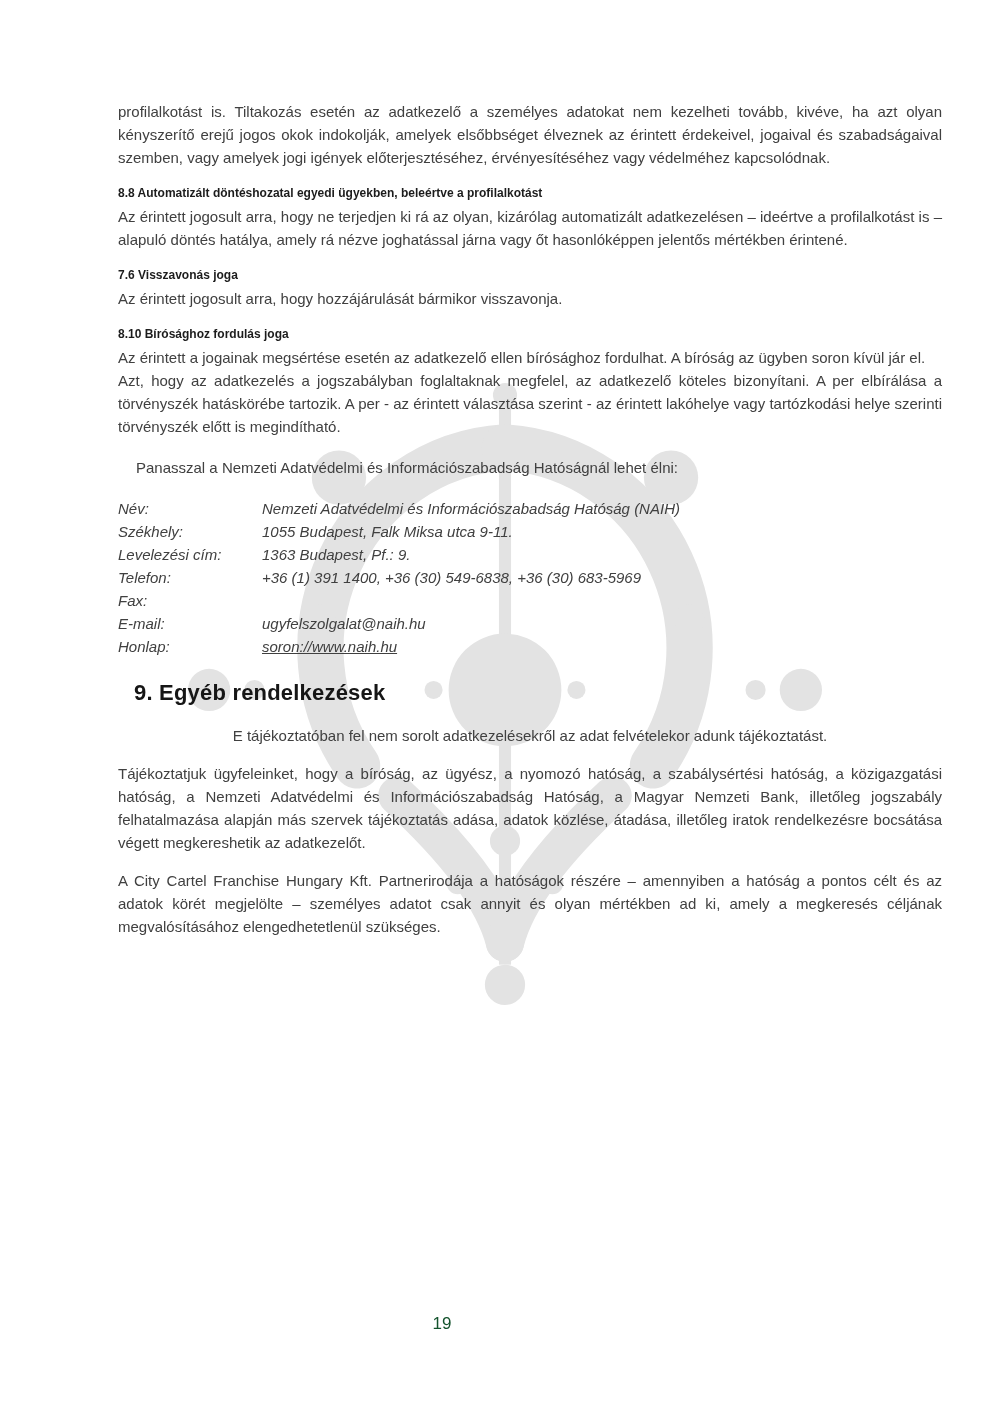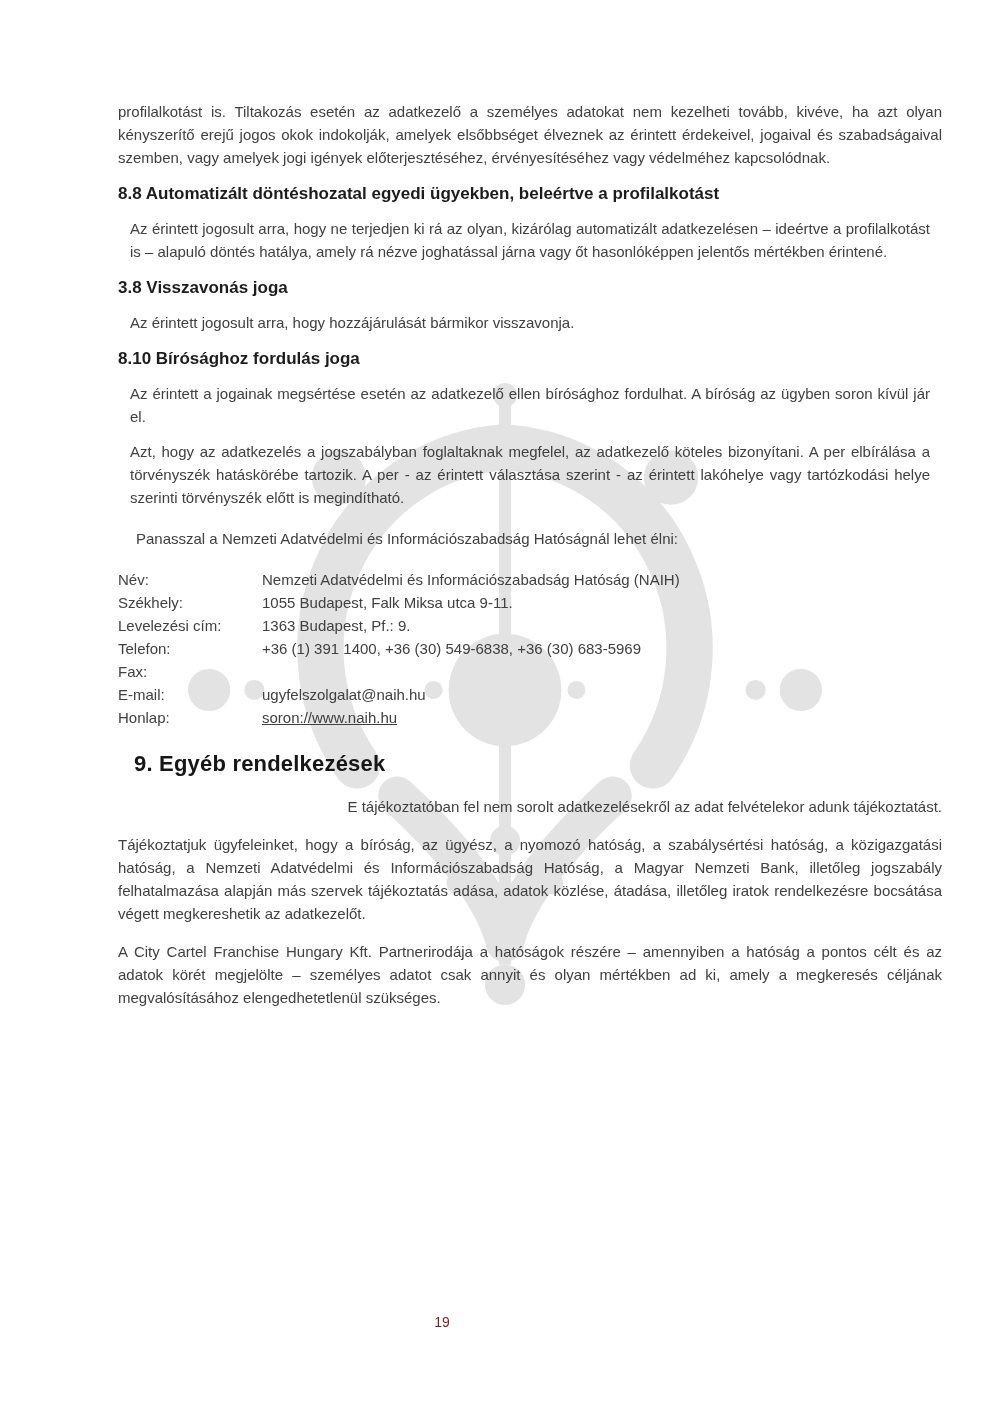--- a/index.html
+++ b/index.html
@@ -12,37 +12,37 @@
   
   .watermark{position:absolute;left:188px;top:381px;width:634px;height:634px;z-index:0;}
   
   .content{
     position:absolute;left:118px;top:100px;width:824px;z-index:1;
     font-size:15px;line-height:23px;
   }
   .para{text-align:justify;margin:0;}
   .para + .para{margin-top:0;}
   .sec-heading{
-    font-weight:700;color:#1c1c1c;margin:13px 0 0 0;font-size:17px;line-height:23px;
+    font-weight:700;color:#1c1c1c;margin:13px 0 0 0;font-size:12px;line-height:23px;
   }
-  .sec-body{margin:12px;}
+  .sec-body{margin:0;}
   .contact-intro{margin:18px;}
-  .contact-row{display:flex;line-height:23px;}
+  .contact-row{display:flex;line-height:23px;font-style:italic;}
   .contact-label{width:144px;flex:0 0 144px;}
   .contact-value{flex:1;}
   .contact-link{color:#404040;text-decoration:underline;cursor:pointer;}
   .big-heading{
     font-weight:800;color:#161616;font-size:22px;line-height:30px;
     margin:20px 0 0 16px;letter-spacing:0.2px;
   }
   .s9-para{text-align:justify;margin:15px 0 0 0;}
-  .s9-para.first{margin-top:16px;text-align:right;}
+  .s9-para.first{margin-top:16px;text-align:center;}
   .page-number{
     position:absolute;left:0;width:884px;top:1314px;text-align:center;
-    font-size:14px;color:#7f1d1d;z-index:1;
+    font-size:17px;color:#14532d;z-index:1;
   }
 </style>
 </head>
 <body>
 
 <div class="page">
 
   <svg class="watermark" viewBox="0 0 630 630" xmlns="http://www.w3.org/2000/svg" aria-hidden="true">
     <g fill="#e3e3e3" stroke="none">
 
@@ -77,21 +77,21 @@
     </g>
   </svg>
 
   <div class="content">
 
     <p class="para">profilalkotást is. Tiltakozás esetén az adatkezelő a személyes adatokat nem kezelheti tovább, kivéve, ha azt olyan kényszerítő erejű jogos okok indokolják, amelyek elsőbbséget élveznek az érintett érdekeivel, jogaival és szabadságaival szemben, vagy amelyek jogi igények előterjesztéséhez, érvényesítéséhez vagy védelméhez kapcsolódnak.</p>
 
     <h3 class="sec-heading">8.8 Automatizált döntéshozatal egyedi ügyekben, beleértve a profilalkotást</h3>
     <p class="para sec-body">Az érintett jogosult arra, hogy ne terjedjen ki rá az olyan, kizárólag automatizált adatkezelésen – ideértve a profilalkotást is – alapuló döntés hatálya, amely rá nézve joghatással járna vagy őt hasonlóképpen jelentős mértékben érintené.</p>
 
-    <h3 class="sec-heading">3.8 Visszavonás joga</h3>
+    <h3 class="sec-heading">7.6 Visszavonás joga</h3>
     <p class="para sec-body">Az érintett jogosult arra, hogy hozzájárulását bármikor visszavonja.</p>
 
     <h3 class="sec-heading">8.10 Bírósághoz fordulás joga</h3>
     <p class="para sec-body">Az érintett a jogainak megsértése esetén az adatkezelő ellen bírósághoz fordulhat. A bíróság az ügyben soron kívül jár el.</p>
     <p class="para sec-body">Azt, hogy az adatkezelés a jogszabályban foglaltaknak megfelel, az adatkezelő köteles bizonyítani. A per elbírálása a törvényszék hatáskörébe tartozik. A per - az érintett választása szerint - az érintett lakóhelye vagy tartózkodási helye szerinti törvényszék előtt is megindítható.</p>
 
     <p class="contact-intro">Panasszal a Nemzeti Adatvédelmi és Információszabadság Hatóságnál lehet élni:</p>
 
     <div class="contact-row">
       <span class="contact-label">Név:</span>

